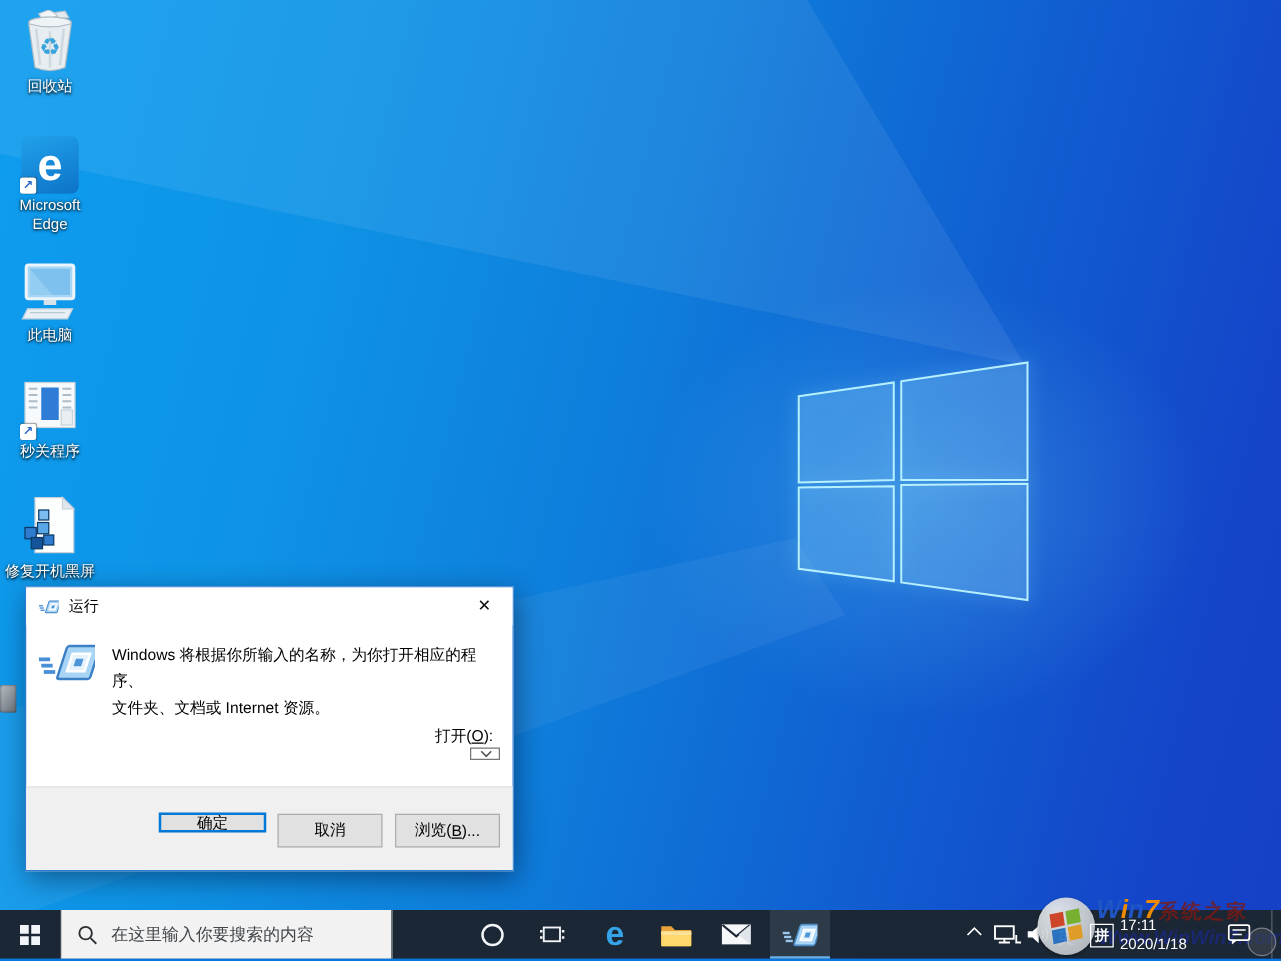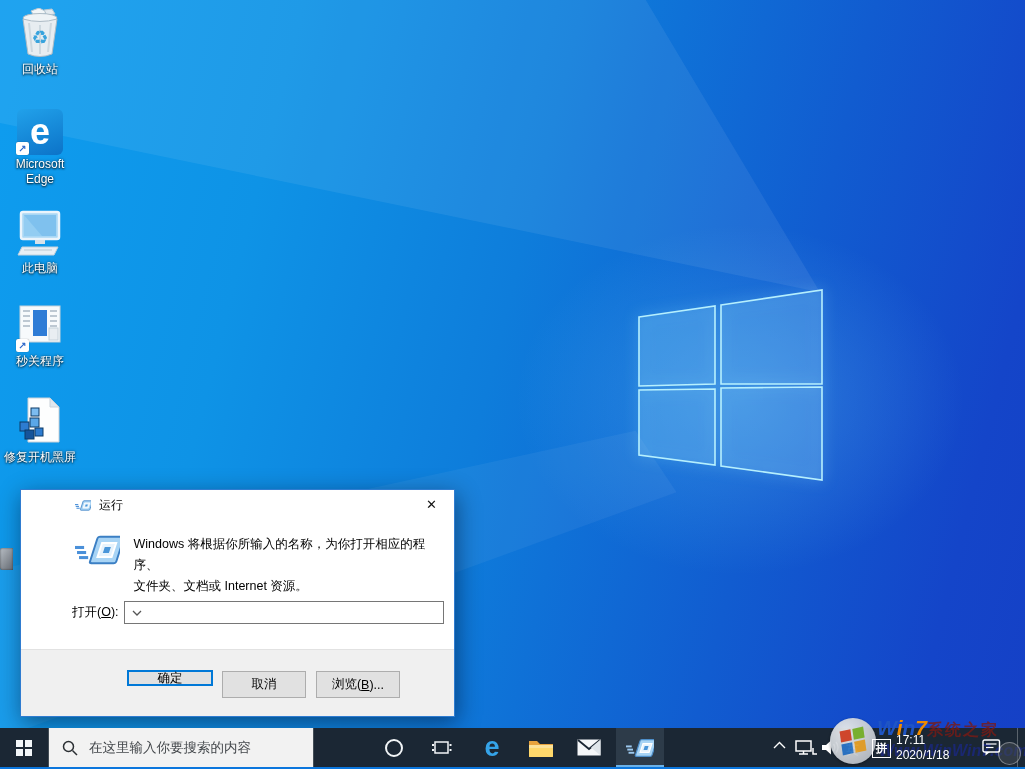--- a/index.html
+++ b/index.html
@@ -25,30 +25,30 @@
   .shortcut-badge{position:absolute;left:12px;bottom:0;width:13px;height:13px;background:#fff;
     border-radius:2px;box-shadow:0 0 1px rgba(0,0,0,.5);display:flex;align-items:center;justify-content:center;
     font-size:10px;font-weight:bold;color:#2b66c9;}
   .edge-tile{width:46px;height:46px;border-radius:6px;
     background:linear-gradient(160deg,#21a1ea,#0c73c8);display:flex;align-items:center;justify-content:center;
     color:#fff;font-weight:bold;font-size:36px;line-height:1;}
   .partial-icon{position:absolute;left:0;top:548px;width:13px;height:22px;z-index:1;
     background:linear-gradient(135deg,#b9bfc6,#6e747c);border-radius:2px 0 0 2px;
     box-shadow:inset 0 0 2px rgba(0,0,0,.6);}
   
-  .run-dialog{position:absolute;left:20px;top:489px;width:389px;height:226px;z-index:10;
-    background:#fff;border:1px solid #2f7cd0;box-shadow:2px 6px 22px rgba(0,0,20,.45);font-size:12px;color:#000;padding-left:44px;}
+  .run-dialog{position:absolute;left:20px;top:469px;width:389px;height:226px;z-index:10;
+    background:#fff;border:1px solid #2f7cd0;box-shadow:2px 6px 22px rgba(0,0,20,.45);font-size:12px;color:#000;}
   .rd-titlebar{height:30px;display:flex;align-items:center;padding-left:10px;background:#fff;position:relative;}
   .rd-title{margin-left:8px;font-size:12px;color:#000;}
   .rd-close{position:absolute;right:0;top:0;width:45px;height:29px;display:flex;align-items:center;
     justify-content:center;font-size:13px;color:#111;cursor:default;}
   .rd-body{position:relative;height:130px;}
   .rd-desc-row{display:flex;padding:12px 14px 0 10px;}
   .rd-desc{margin-left:14px;margin-top:2px;font-size:12.5px;line-height:21px;color:#000;}
-  .rd-open-row{position:absolute;left:0;right:0;top:81px;display:flex;align-items:center;padding:0 10px 0 7px;}
+  .rd-open-row{position:absolute;left:0;right:0;top:81px;display:flex;align-items:flex-end;padding:0 10px 0 7px;flex-direction:column;}
   .rd-open-label{width:52px;font-size:12.5px;}
   .rd-combo{flex:1;height:21px;border:1px solid #767676;display:flex;align-items:center;
     padding:0 4px 0 6px;font-size:13px;background:#fff;}
   .rd-combo-value{flex:1;}
   .rd-buttons{position:absolute;left:0;right:0;bottom:0;height:66px;background:#f0f0f0;border-top:1px solid #e2e2e2;}
   .rd-btn{position:absolute;top:21px;width:84px;height:27px;background:#e1e1e1;border:1px solid #adadad;
     font-size:12.5px;display:flex;align-items:center;justify-content:center;font-family:inherit;}
   .rd-btn.focused{border:2px solid #0078D7;width:86px;height:16px;top:20px;}
   
   .taskbar{position:absolute;left:0;bottom:2px;width:1025px;height:39px;background:#1b2734;z-index:20;}

